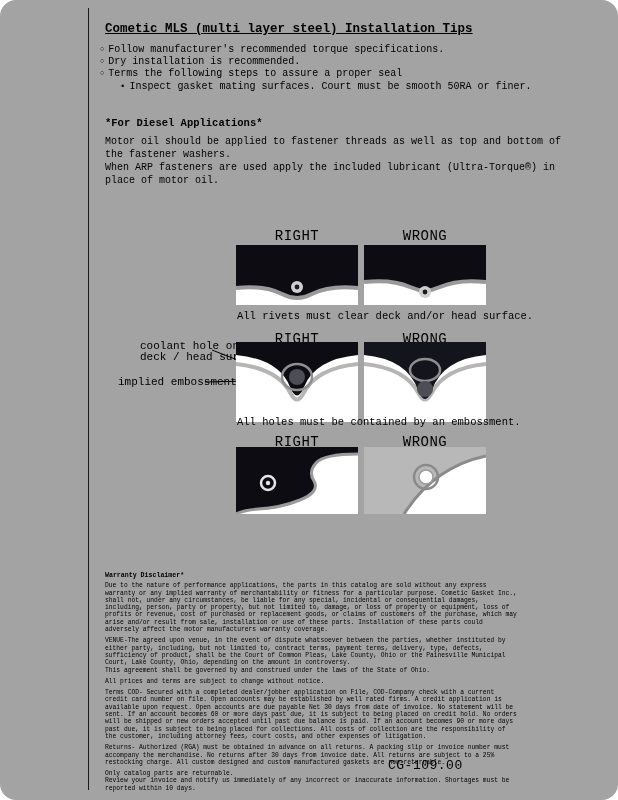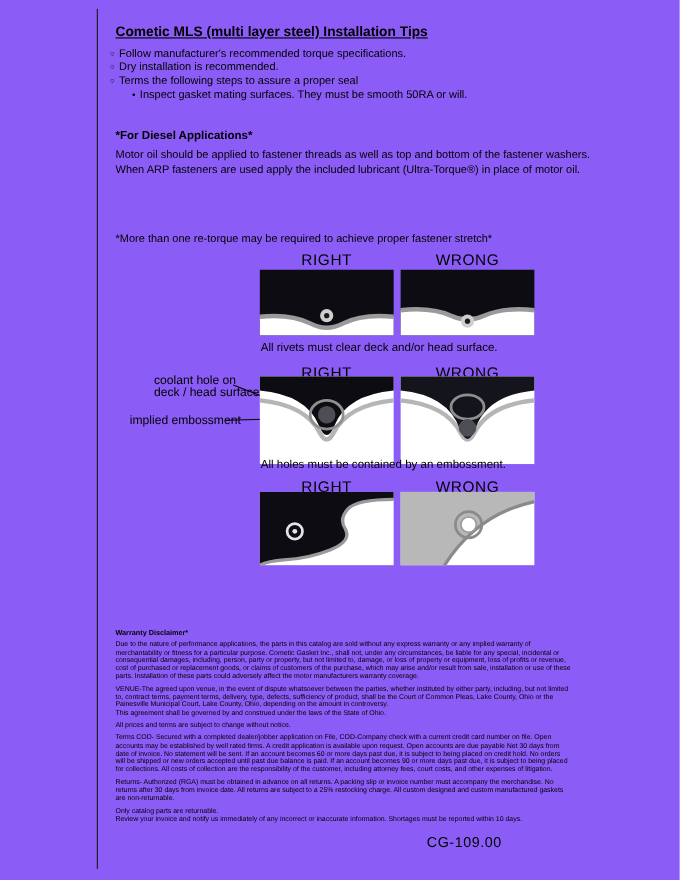--- a/index.html
+++ b/index.html
@@ -1,17 +1,17 @@
 <!DOCTYPE html>
 <html><head>
 <meta charset="utf-8">
 <style>
   html,body{margin:0;padding:0;background:#fff;}
-  .page{position:relative;width:618px;height:800px;background:#8b5cf6;color:#000;
-        font-family:Liberation Sans, sans-serif;overflow:hidden;}
+  .page{position:relative;width:618px;height:800px;background:#a3a3a3;color:#000;
+        font-family:Liberation Mono, monospace;overflow:hidden;border-radius:16px;}
   .vrule{position:absolute;left:88px;top:8px;width:1px;height:782px;background:#1a1a1a;}
   .title{position:absolute;left:105px;top:22px;font-size:12.5px;font-weight:bold;
          text-decoration:underline;white-space:nowrap;}
   .line{position:absolute;font-size:10px;white-space:nowrap;}
   .mk0{font-size:7px;vertical-align:1px;margin-right:4px;}
   .mk1{font-size:9px;margin-right:4px;}
   .h2{position:absolute;font-size:10.5px;font-weight:bold;white-space:nowrap;text-align:center;}
   .para{position:absolute;font-size:10px;line-height:13px;white-space:pre-line;}
   .figlabel{position:absolute;width:122px;text-align:center;font-size:14px;letter-spacing:.5px;}
   .panel{position:absolute;width:122px;}
@@ -36,27 +36,26 @@
   <div class="line" style="left:100px;top:44px">
     <span class="mk0">○</span><span>Follow manufacturer's recommended torque specifications.</span>
   </div>
   <div class="line" style="left:100px;top:56px">
     <span class="mk0">○</span><span>Dry installation is recommended.</span>
   </div>
   <div class="line" style="left:100px;top:68px">
     <span class="mk0">○</span><span>Terms the following steps to assure a proper seal</span>
   </div>
   <div class="line" style="left:120px;top:81px">
-    <span class="mk1">•</span><span>Inspect gasket mating surfaces.  They must be smooth 50RA or will.</span>
+    <span class="mk1">•</span><span>Inspect gasket mating surfaces.  Court must be smooth 50RA or finer.</span>
   </div>
 
   <div class="h2" style="left:105px;top:117px">*For Diesel Applications*</div>
   <div class="para" style="left:105px;top:135px;width:470px">Motor oil should be applied to fastener threads as well as top and bottom of the fastener washers.
 When ARP fasteners are used apply the included lubricant (Ultra-Torque®) in place of motor oil.</div>
-  <div class="para" style="left:105px;top:211px;width:470px">*More than one re-torque may be required to achieve proper fastener stretch*</div>
 
   <div class="figlabel" style="left:236px;top:228px">RIGHT</div>
   <div class="figlabel" style="left:364px;top:228px">WRONG</div>
   <div class="panel" style="left:236px;top:245px">
     <svg width="122" height="60" viewBox="0 0 122 60">
       <rect x="0" y="0" width="122" height="60" fill="#0c0c12"></rect>
       <path d="M0,43 Q28,40 46,49 Q61,57 76,49 Q94,40 122,43 L122,60 L0,60 Z" fill="#ffffff"></path>
       <path d="M0,43 Q28,40 46,49 Q61,57 76,49 Q94,40 122,43" fill="none" stroke="#9a9a9a" stroke-width="4"></path>
       <circle cx="61" cy="42" r="6" fill="#cfcfcf"></circle>
       <circle cx="61" cy="42" r="2.4" fill="#1a1a1a"></circle>

